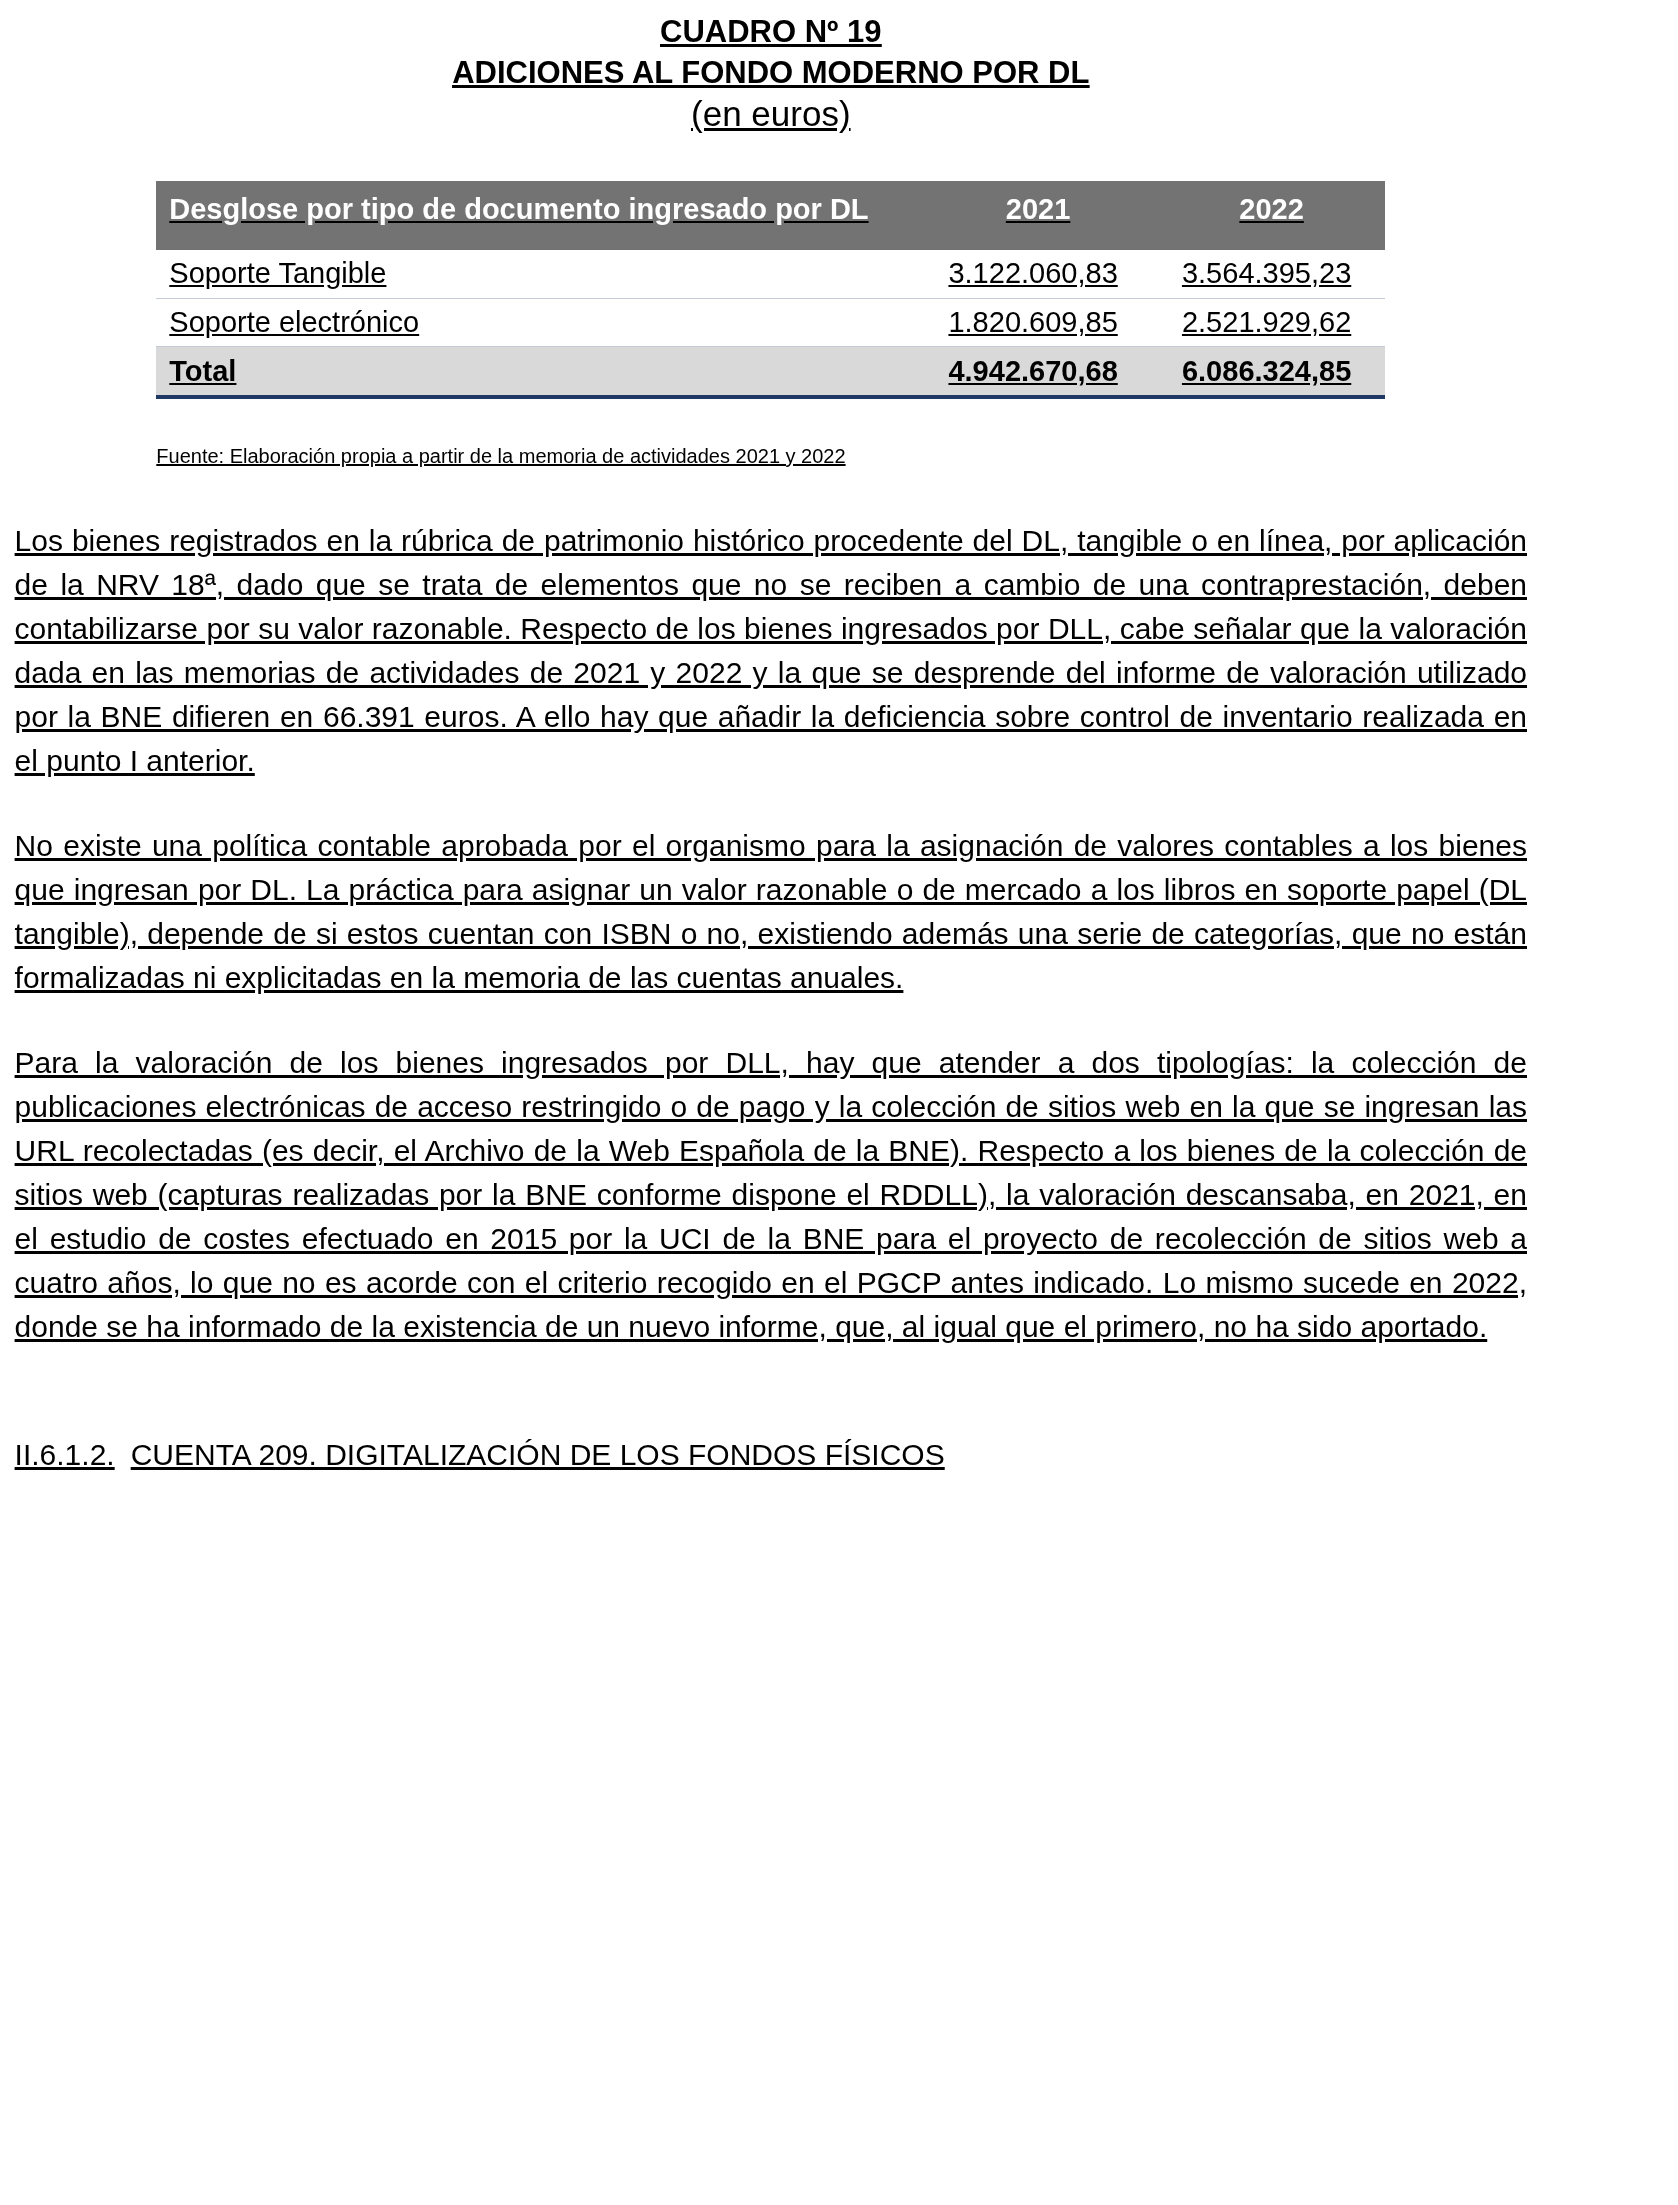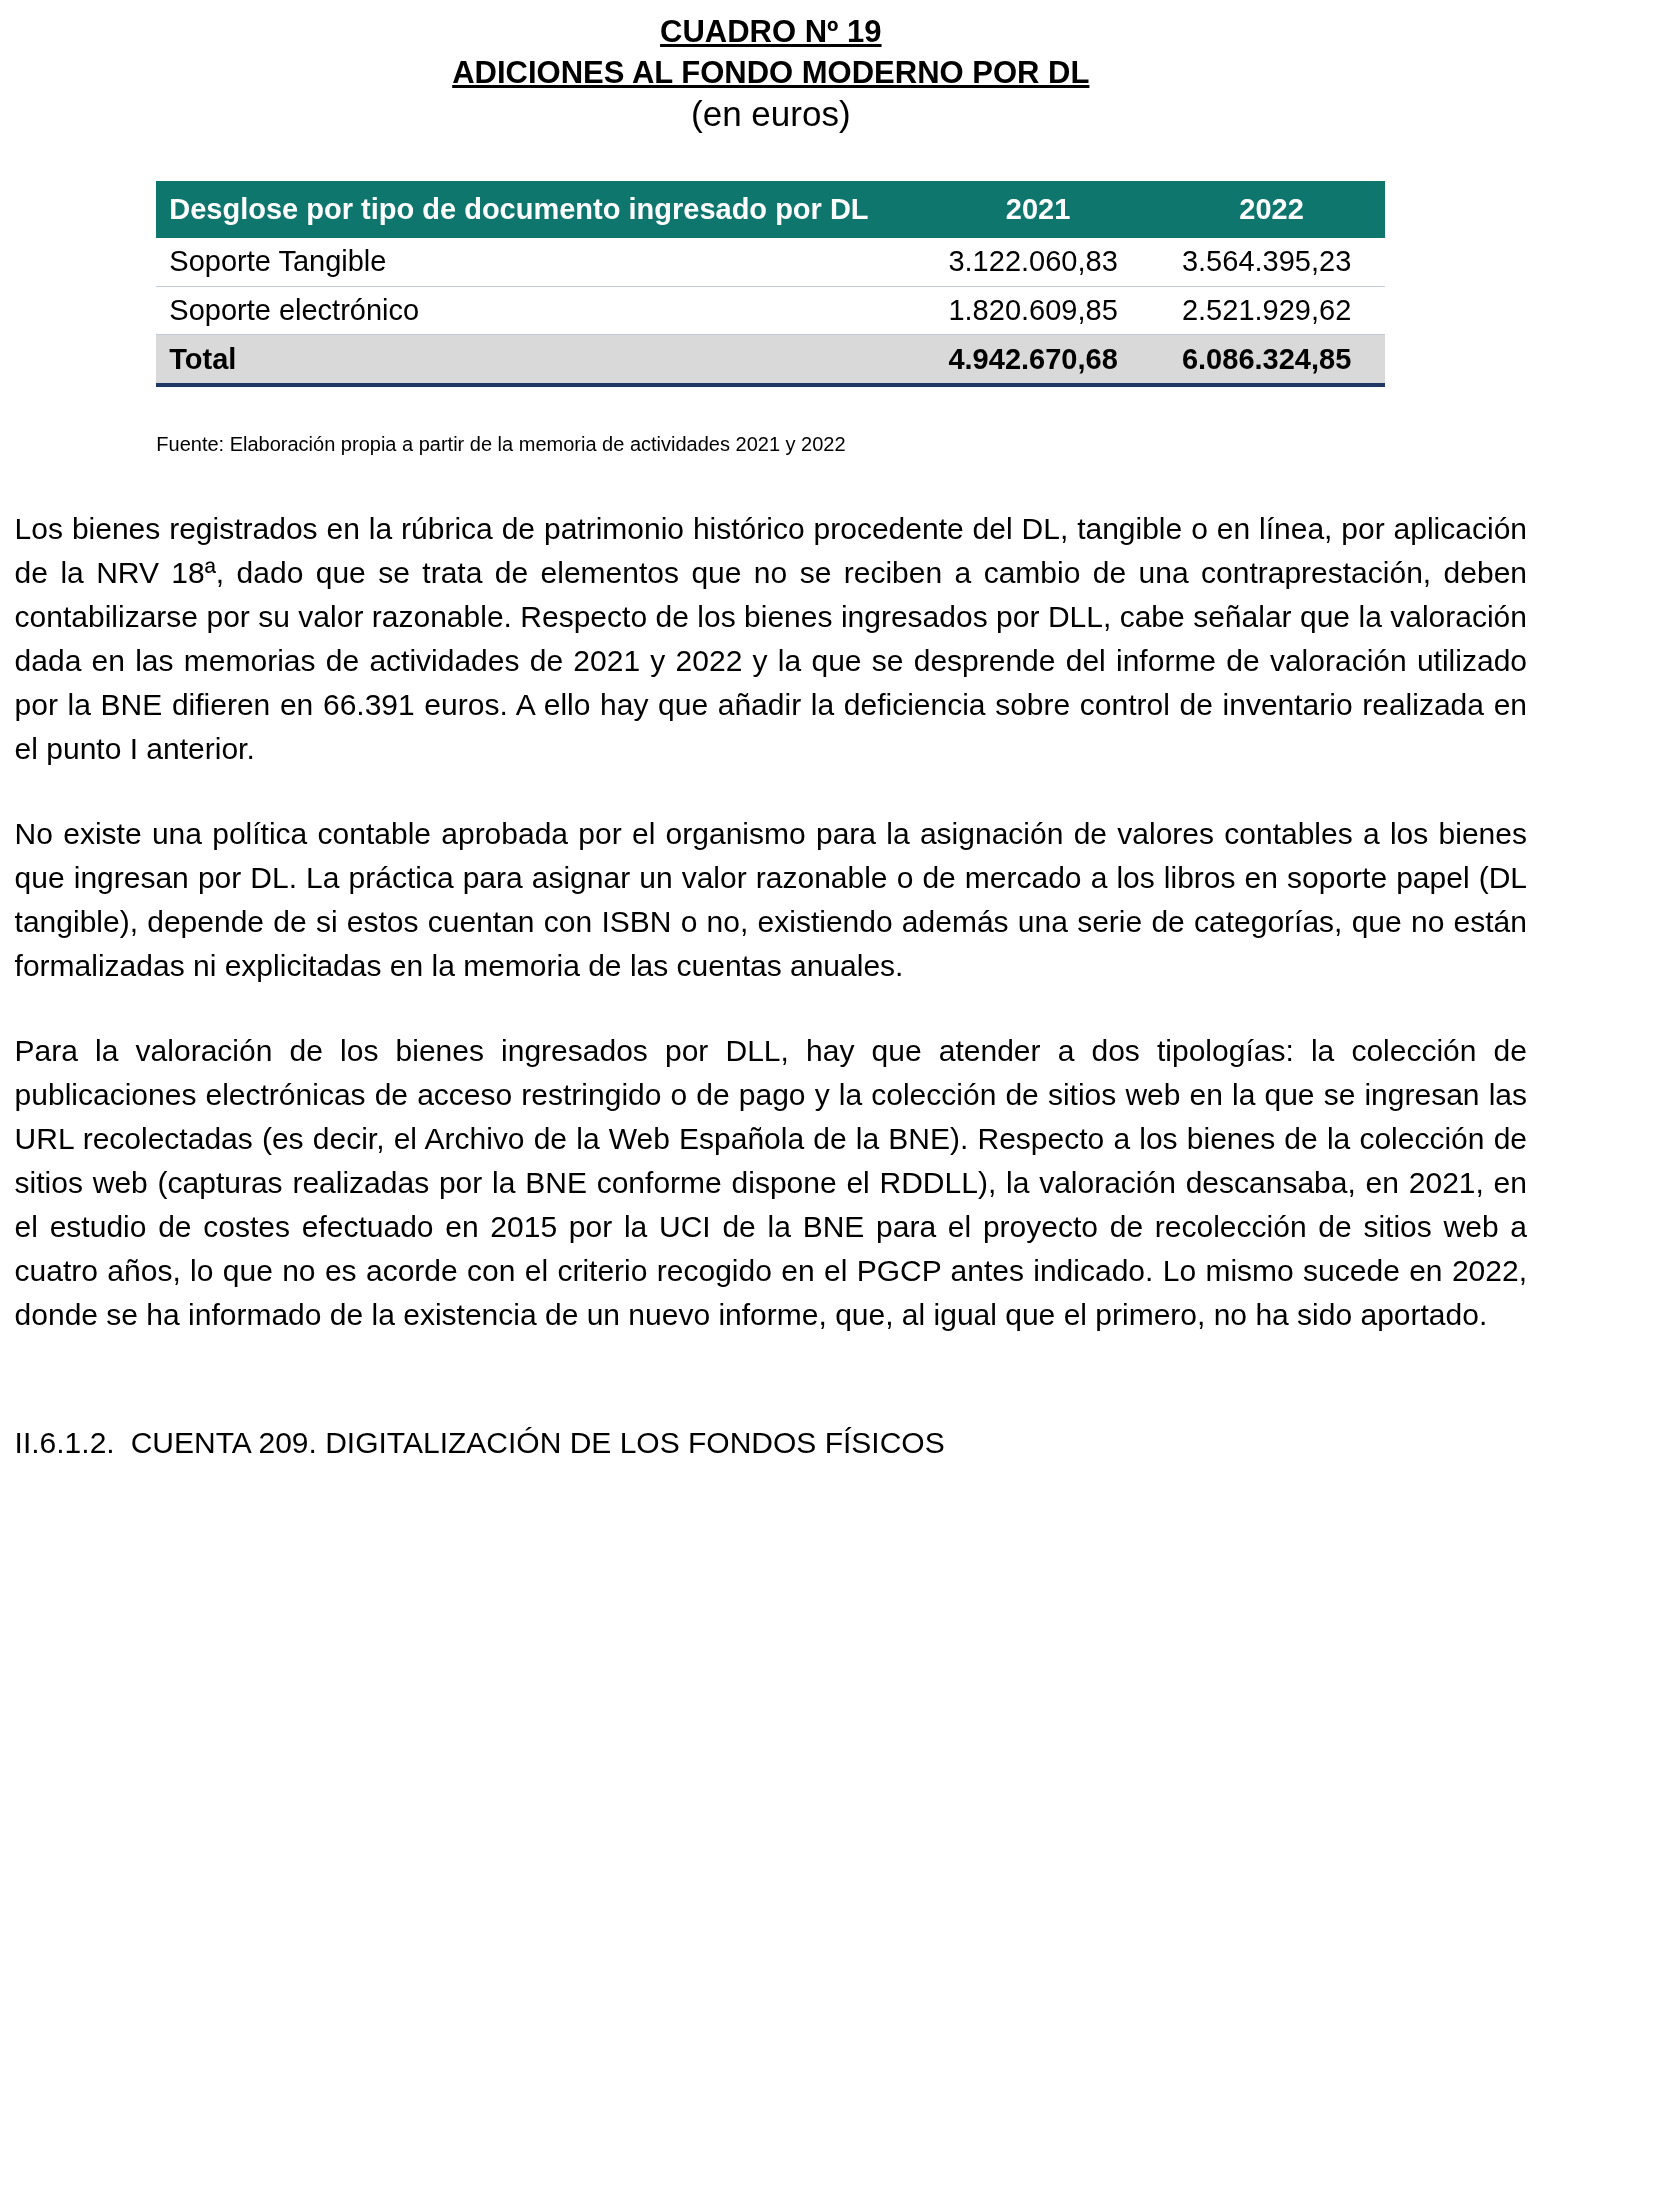--- a/index.html
+++ b/index.html
@@ -8,20 +8,21 @@
     width: 1678px;
     min-height: 2205px;
     background: #ffffff;
     color: #000000;
     font-family: "Liberation Sans", sans-serif;
   }
   .page {
     width: 1543px;
     min-height: 2205px;
     padding: 11.4px 16px 32px 14.6px;
+    text-decoration: underline;
   }
 
   
   .title-block { text-align: center; }
   .title-line {
     font-size: 31px;
     font-weight: bold;
     text-decoration: underline;
     line-height: 41px;
   }
@@ -38,27 +39,27 @@
     margin: 0 auto;
     border-collapse: collapse;
     table-layout: fixed;
     font-size: 29px;
   }
   table.cuadro th, table.cuadro td {
     padding: 7.3px 13px;
     vertical-align: middle;
   }
   table.cuadro thead th {
-    background: #0f766e;
+    background: #737373;
     color: #FFFFFF;
     font-weight: bold;
     text-align: left;
     line-height: 37px;
     padding-top: 9.7px;
-    padding-bottom: 10px;
+    padding-bottom: 22px;
   }
   table.cuadro thead th.num { text-align: center; }
   table.cuadro td.num {
     text-align: center;
     padding-right: 23px;
   }
   table.cuadro tbody tr.data-row { border-bottom: 1.6px solid #C3CBD6; }
   table.cuadro tbody tr.total-row {
     background: #D9D9D9;
     font-weight: bold;

